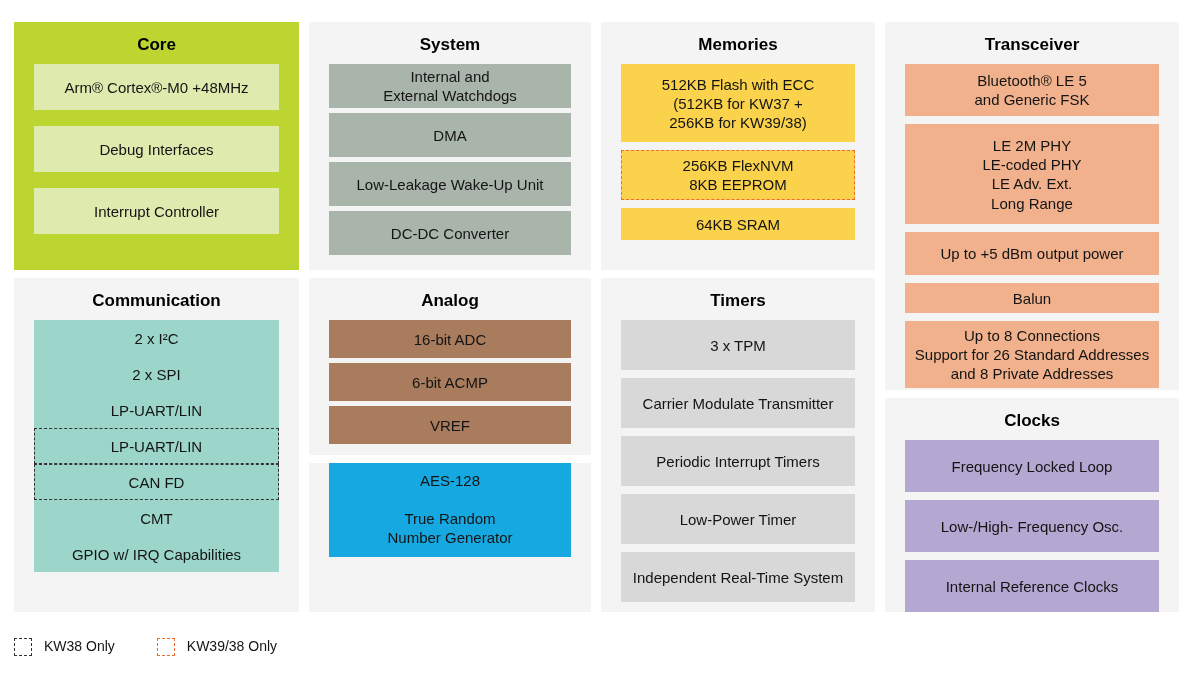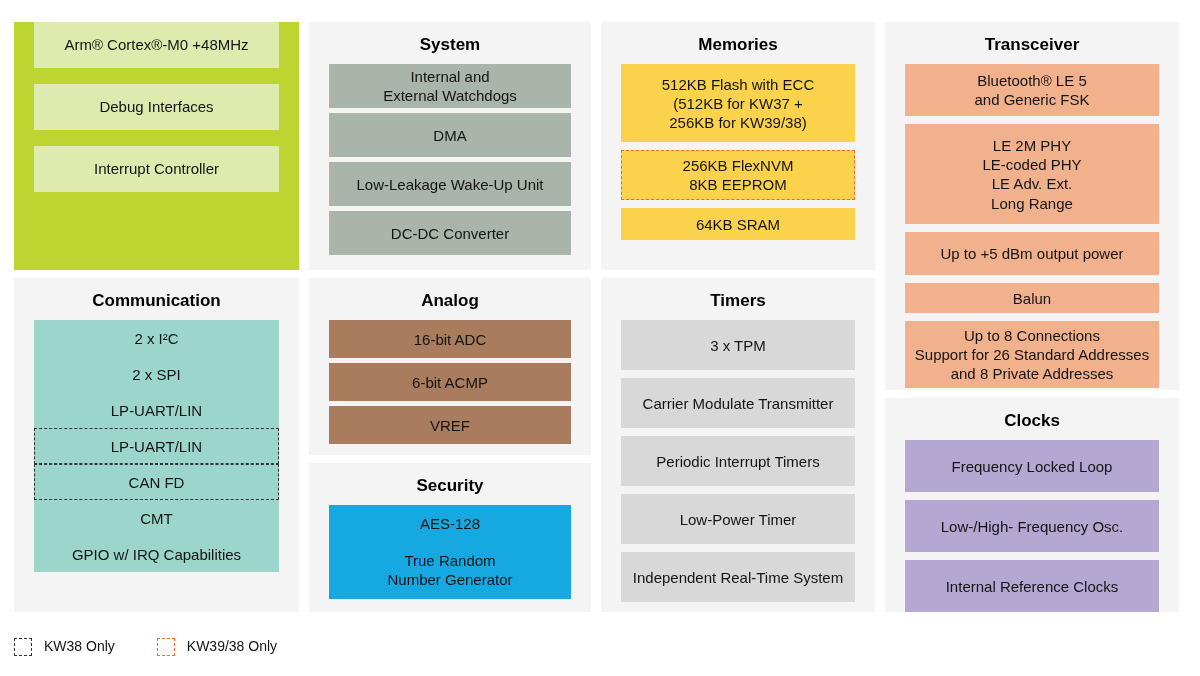--- a/index.html
+++ b/index.html
@@ -46,20 +46,21 @@
   .legend-label{font-size:14px;color:#141414;}
 </style>
 </head>
 <body>
 
 <div class="canvas">
   <div class="board">
 
     <div class="col">
       <section class="sec sec-core ht248">
+        <h2>Core</h2>
         <div class="stack g16">
           <div class="blk h46">Arm® Cortex®-M0 +48MHz</div>
           <div class="blk h46">Debug Interfaces</div>
           <div class="blk h46">Interrupt Controller</div>
         </div>
       </section>
       <section class="sec sec-comm ht334">
         <h2>Communication</h2>
         <div class="stack g6">
           <div class="blk h36">2 x I²C</div>
@@ -86,21 +87,20 @@
       </section>
       <section class="sec sec-analog ht177">
         <h2>Analog</h2>
         <div class="stack g5">
           <div class="blk h38">16-bit ADC</div>
           <div class="blk h38">6-bit ACMP</div>
           <div class="blk h38">VREF</div>
         </div>
       </section>
       <section class="sec sec-security ht149">
-        <h2>Security</h2>
         <div class="stack g6">
           <div class="blk h36">AES-128</div>
           <div class="blk h58">True Random
 Number Generator</div>
         </div>
       </section>
     </div>
 
     <div class="col">
       <section class="sec sec-memories ht248">

